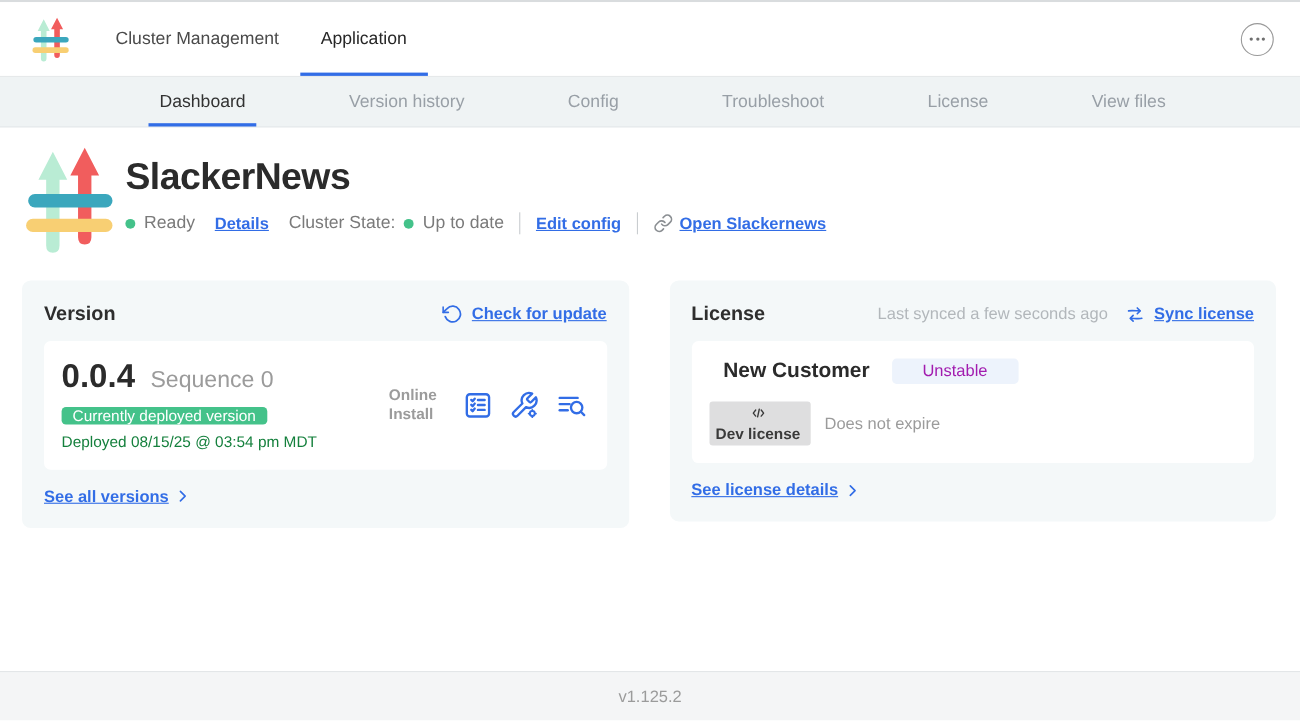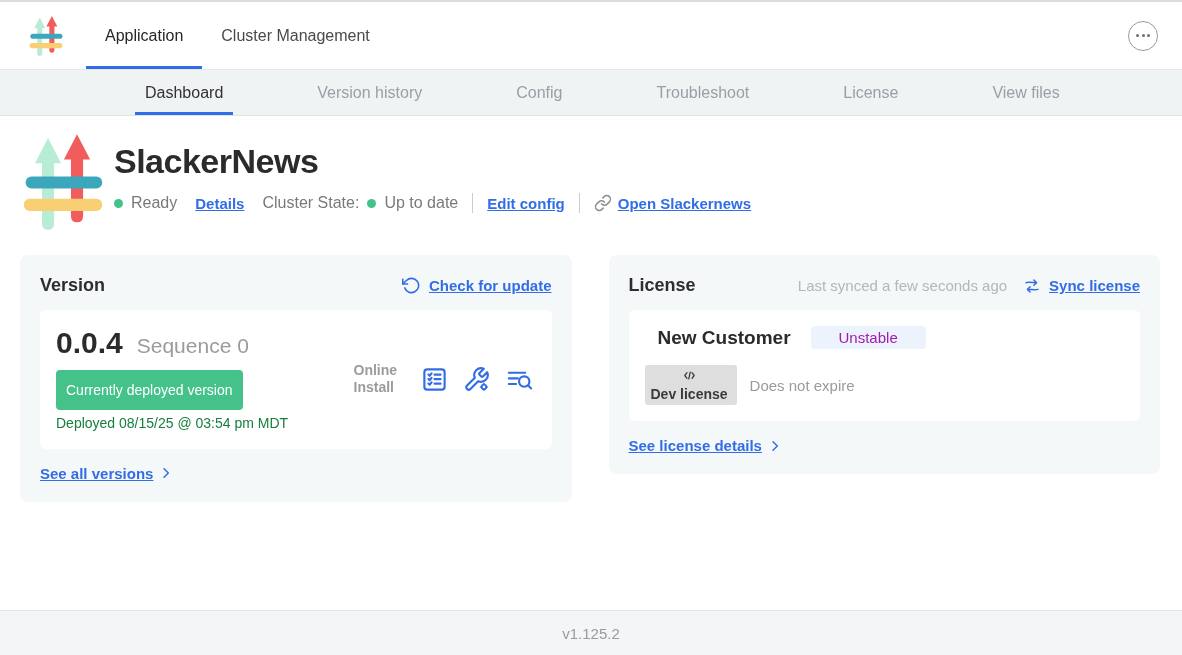--- a/index.html
+++ b/index.html
@@ -56,21 +56,21 @@
   .muted-light { color:#b2b7bb; font-size:15px; }
   .inner { background:#fff; border-radius:6px; margin-top:14px; padding:16px 16px; }
 
   
   .ver-inner { display:flex; }
   .ver-left { }
   .ver-row { display:flex; align-items:baseline; }
   .ver-num { font-size:30px; font-weight:800; color:#2b2b2b; }
   .seq { font-size:21px; color:#9b9b9b; margin-left:14px; }
   .deployed-badge { display:inline-block; margin-top:10px; background:#44c28a; color:#fff;
-    font-size:14px; padding:12px 10px; border-radius:4px; }
+    font-size:14px; padding:0 10px; border-radius:4px; }
   .deployed-at { margin-top:4px; font-size:14px; color:#15803d; max-width:245px; line-height:1.35;text-align:center; }
   .ver-right { margin-left:auto; display:flex; align-items:center; gap:15px; align-self:center; padding-right:2px; }
   .install-type { font-size:14px; font-weight:700; color:#9b9b9b; width:52px; line-height:1.25; }
   .icon-btn { display:flex; align-items:center; justify-content:center; cursor:pointer; background:none; border:none; padding:0; }
   .btn-outline { background:#fff; border:1px solid #326de6; color:#326de6; font-weight:700;
     font-size:15px; padding:10px 19px; border-radius:6px; cursor:pointer; font-family:inherit; }
   .card-footer-link { margin-top:16px; display:flex; align-items:center; gap:5px; }
 
   
   .lic-row1 { display:flex; align-items:center; }
@@ -97,22 +97,22 @@
   <div class="header">
     <div class="header-logo">
       <svg width="36" height="42" viewBox="0 0 92 104">
         <path d="M30 5 L16 32 L23.5 32 L23.5 96 Q23.5 103 30 103 Q36.5 103 36.5 96 L36.5 32 L44 32 Z" fill="#b9ecd4"></path>
         <path d="M61 1 L47 28 L54.5 28 L54.5 88 Q54.5 95 61 95 Q67.5 95 67.5 88 L67.5 28 L75 28 Z" fill="#f15d5d"></path>
         <rect x="6" y="46" width="82" height="13" rx="6.5" fill="#3ba7bd"></rect>
         <rect x="4" y="70" width="84" height="13" rx="6.5" fill="#f8cf73"></rect>
       </svg>
     </div>
     <div class="header-tabs">
+      <div class="htab">Cluster Management</div>
       <div class="htab active">Application</div>
-      <div class="htab">Cluster Management</div>
     </div>
     <div class="header-right">
       <button class="ellipsis-btn">
         <i></i>
           <i></i>
           <i></i>
       </button>
     </div>
   </div>
 

